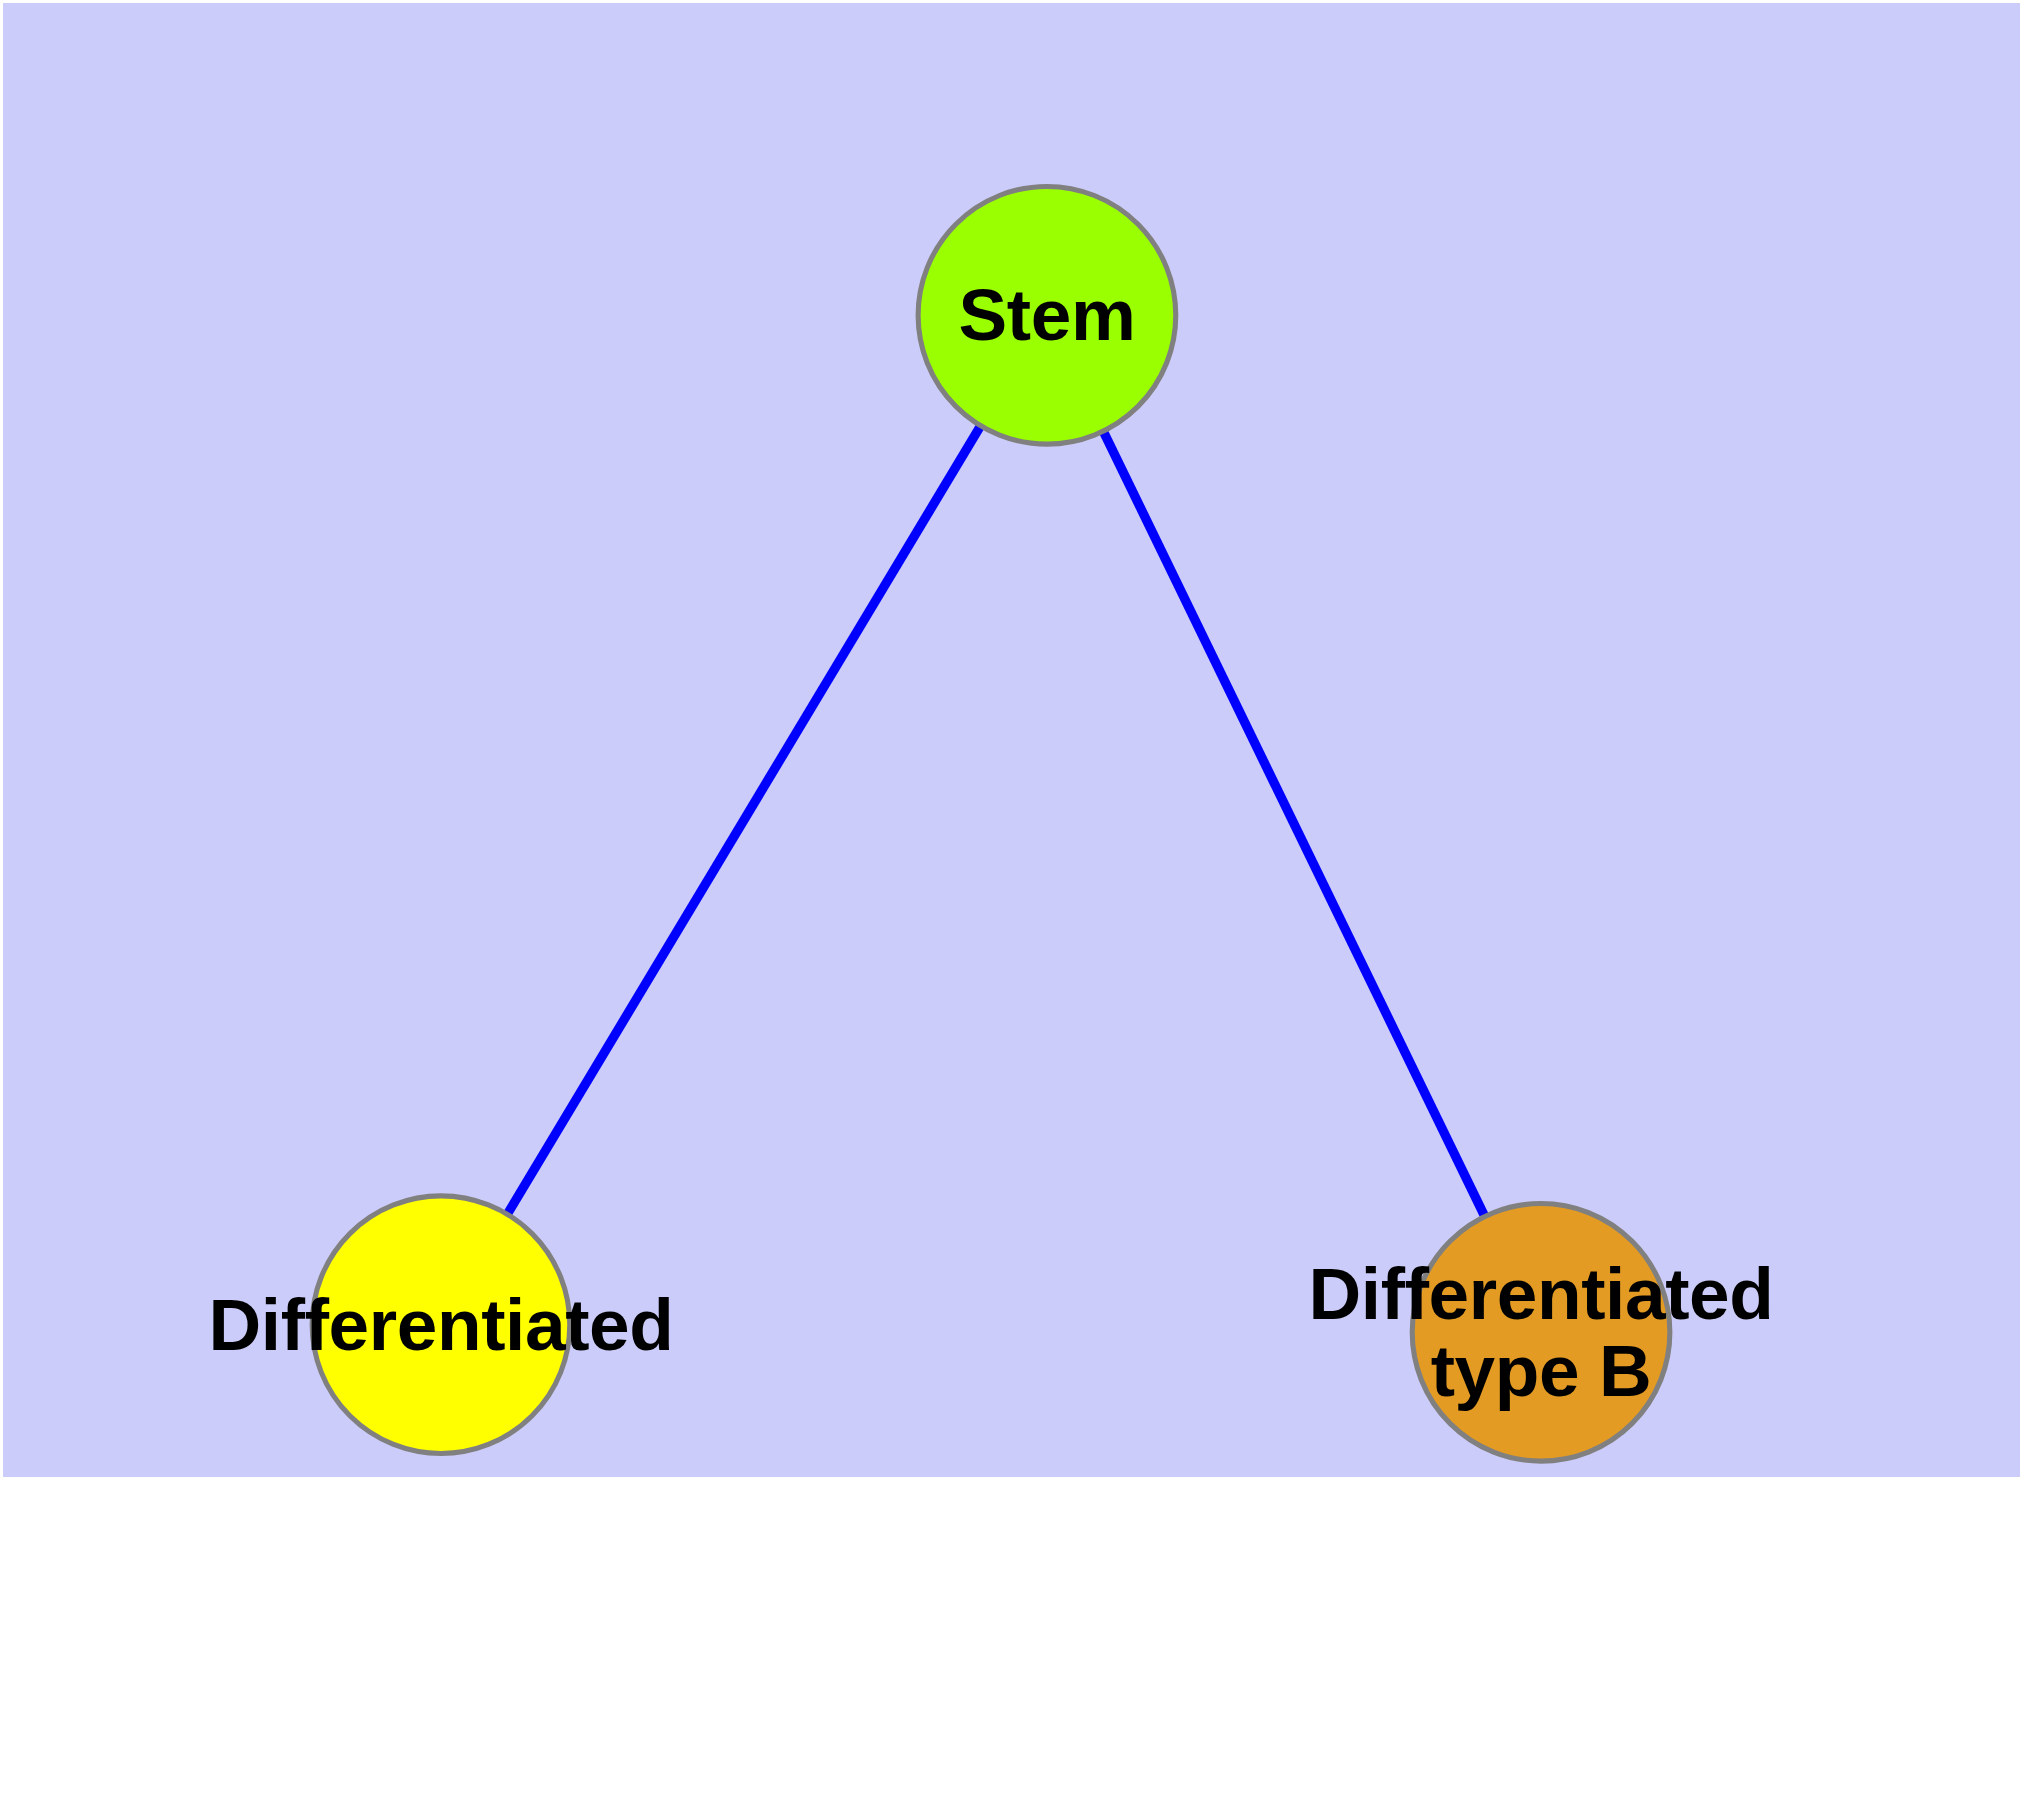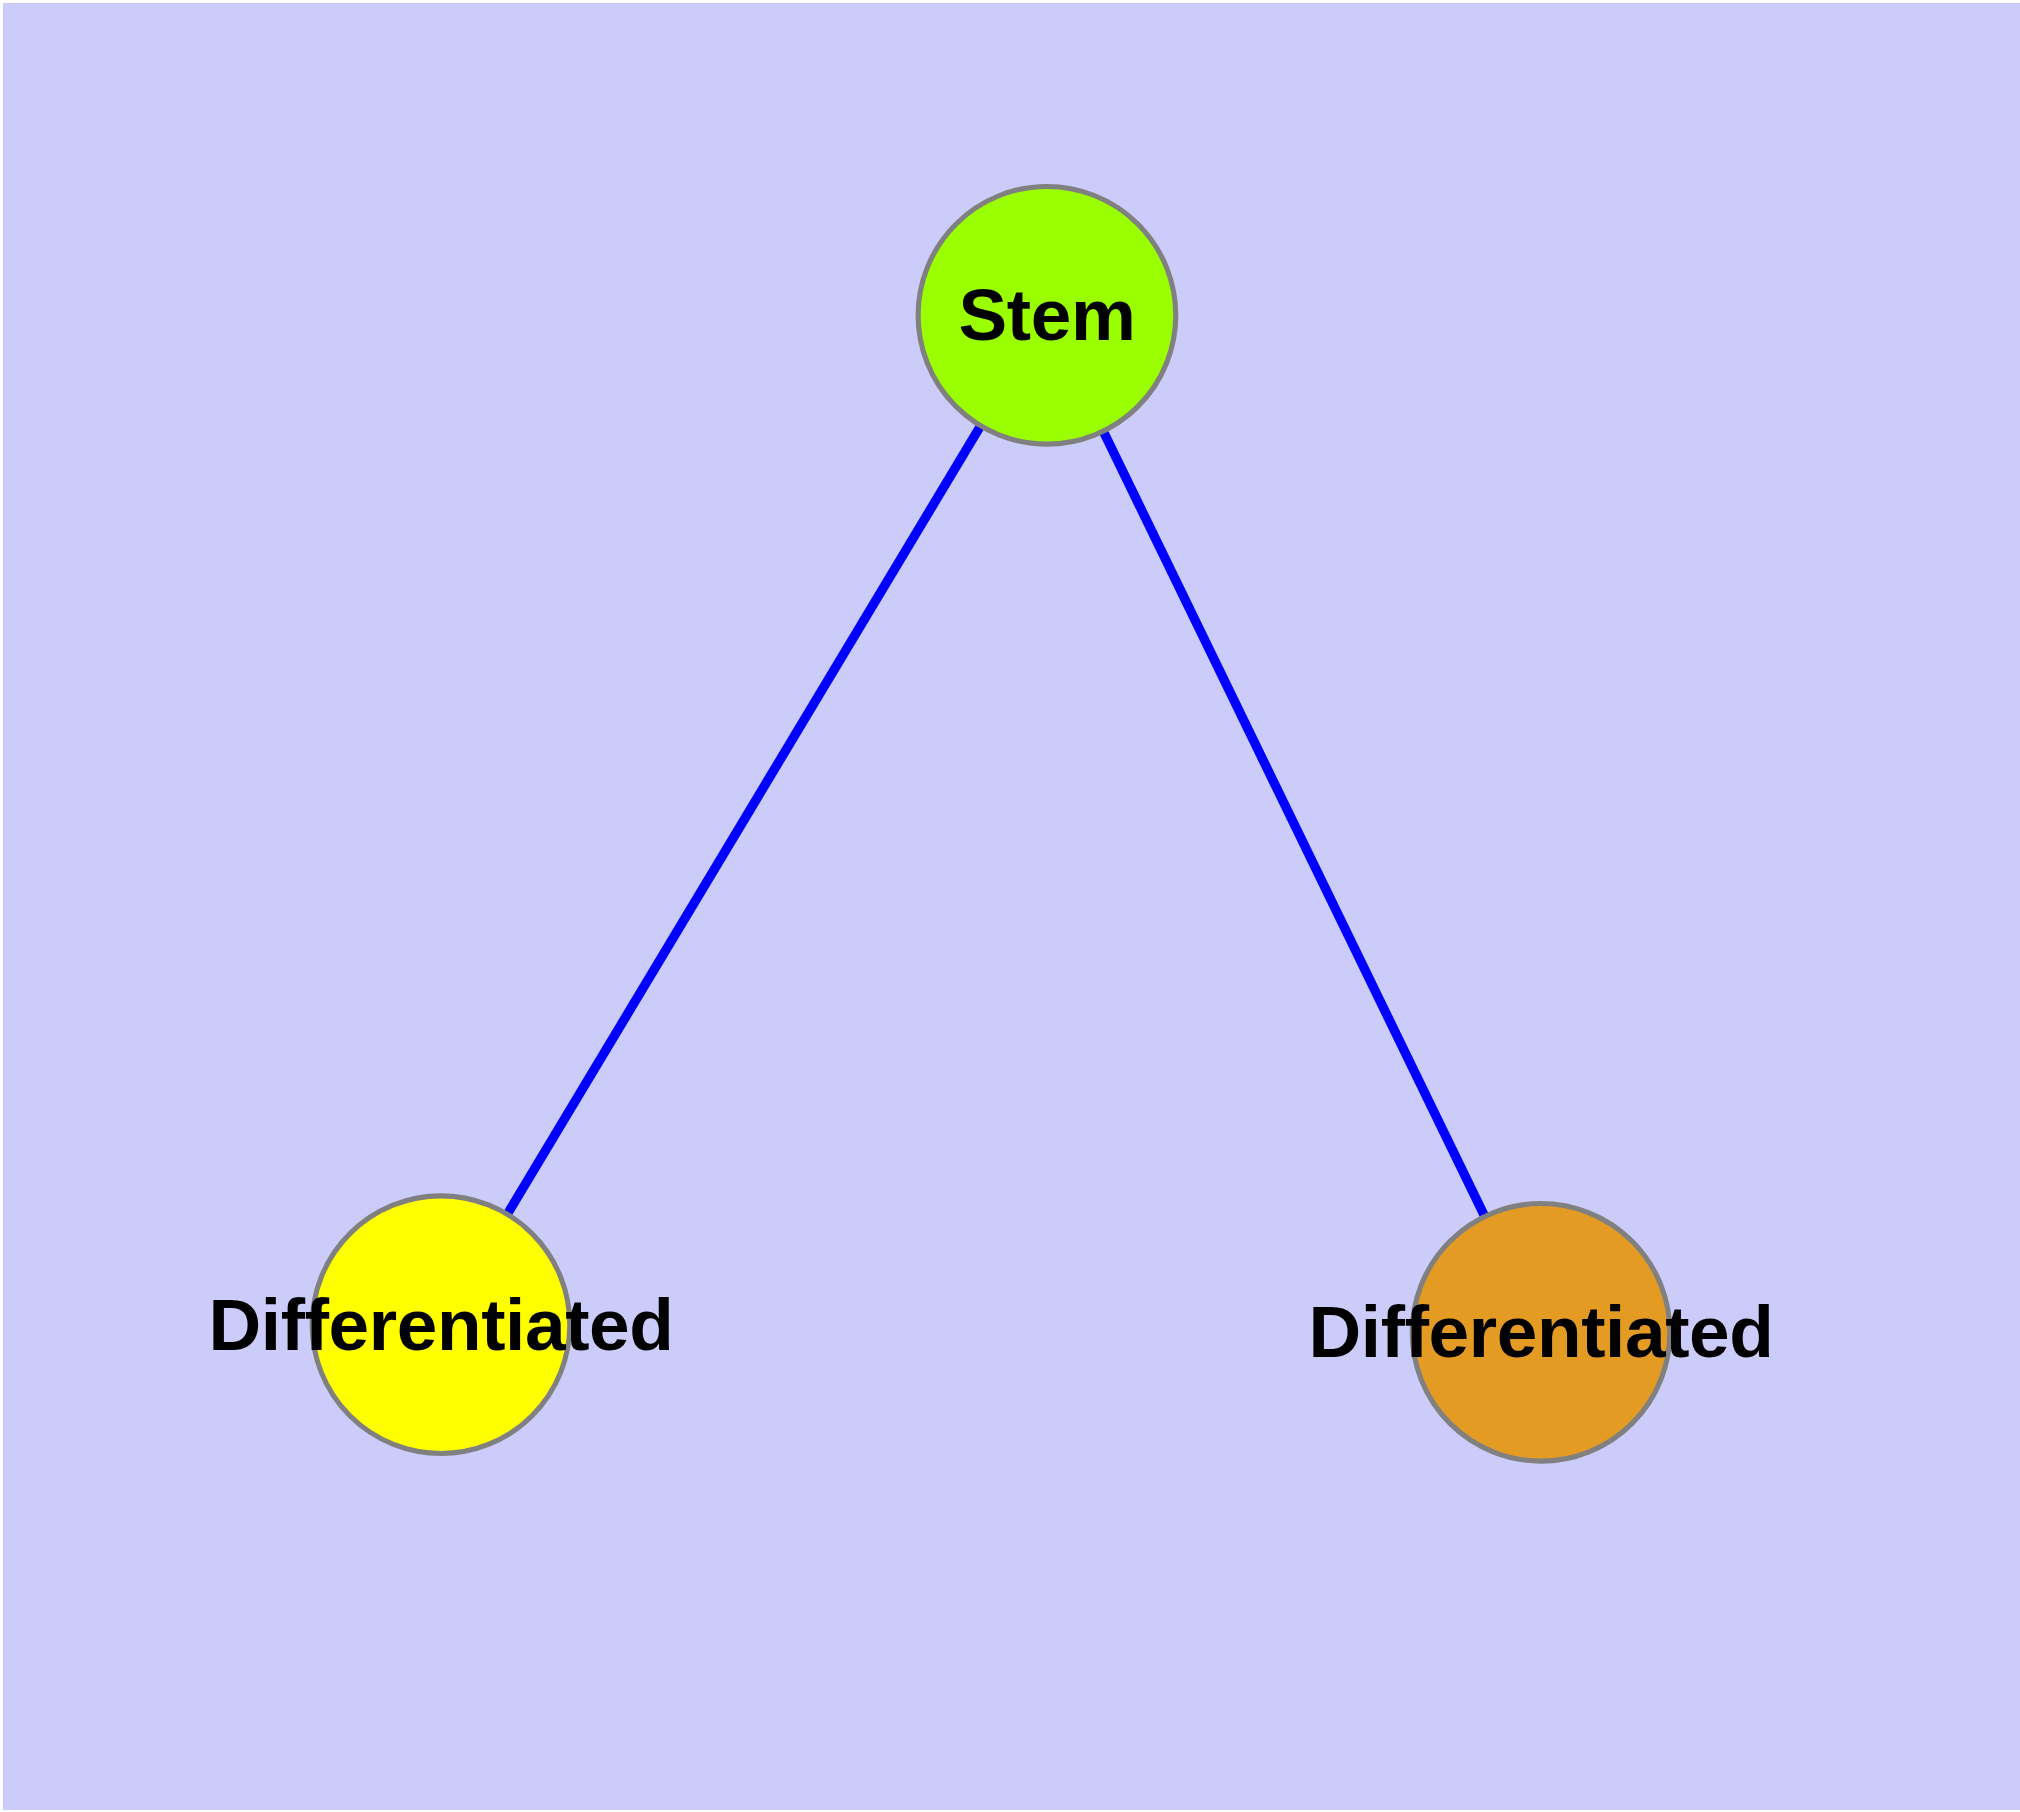--- a/index.html
+++ b/index.html
@@ -4,21 +4,21 @@
 <title>Cell differentiation graph</title>
 <style>
   html, body {
     margin: 0;
     padding: 0;
     background: #ffffff;
   }
   #canvas {
     position: relative;
     width: 2021px;
-    height: 1812px;
+    height: 1477px;
     background: #ffffff;
     overflow: hidden;
     font-family: "Liberation Sans", "DejaVu Sans", sans-serif;
   }
   #plot-area {
     position: absolute;
     left: 3.4px;
     top: 3.4px;
     width: 2017px;
     height: 1807px;
@@ -80,17 +80,18 @@
 
   <div id="labels-layer">
       <div class="node-label" style="left: 1047px; top: 315px; font-size: 73px; color: rgb(0, 0, 0);">
         <span class="label-line">Stem</span>
       </div>
       <div class="node-label" style="left: 441px; top: 1325px; font-size: 73px; color: rgb(0, 0, 0);">
         <span class="label-line">Differentiated</span>
       </div>
       <div class="node-label" style="left: 1541px; top: 1332px; font-size: 73px; color: rgb(0, 0, 0);">
         <span class="label-line">Differentiated</span>
+        <span class="label-line">type B</span>
       </div>
     </div>
 
 </div>
 
 
 </body></html>

